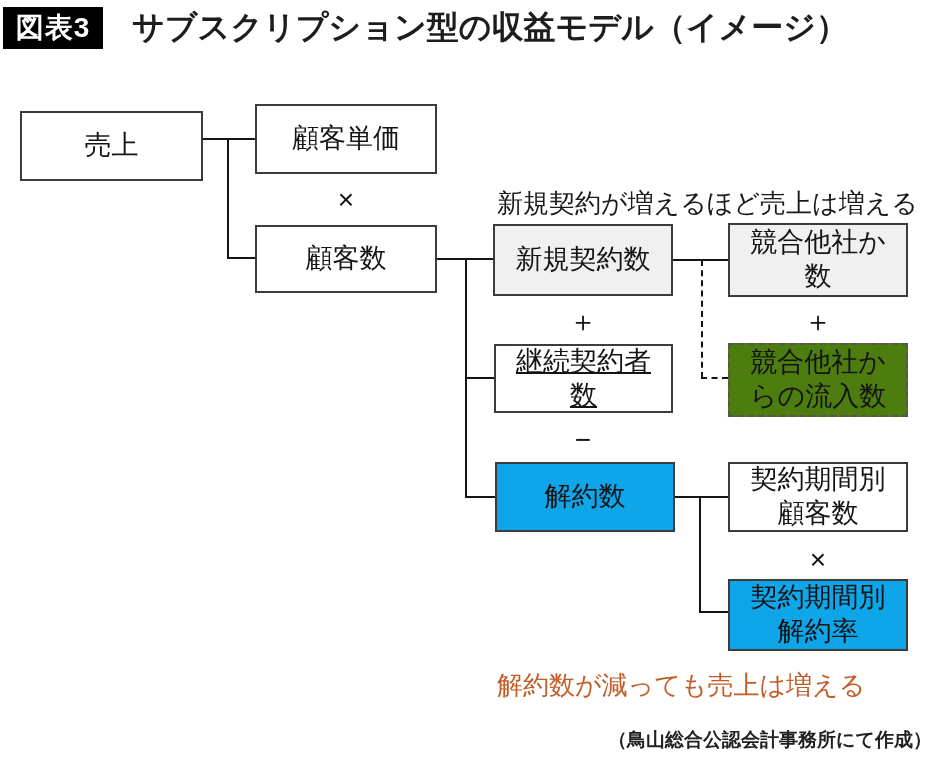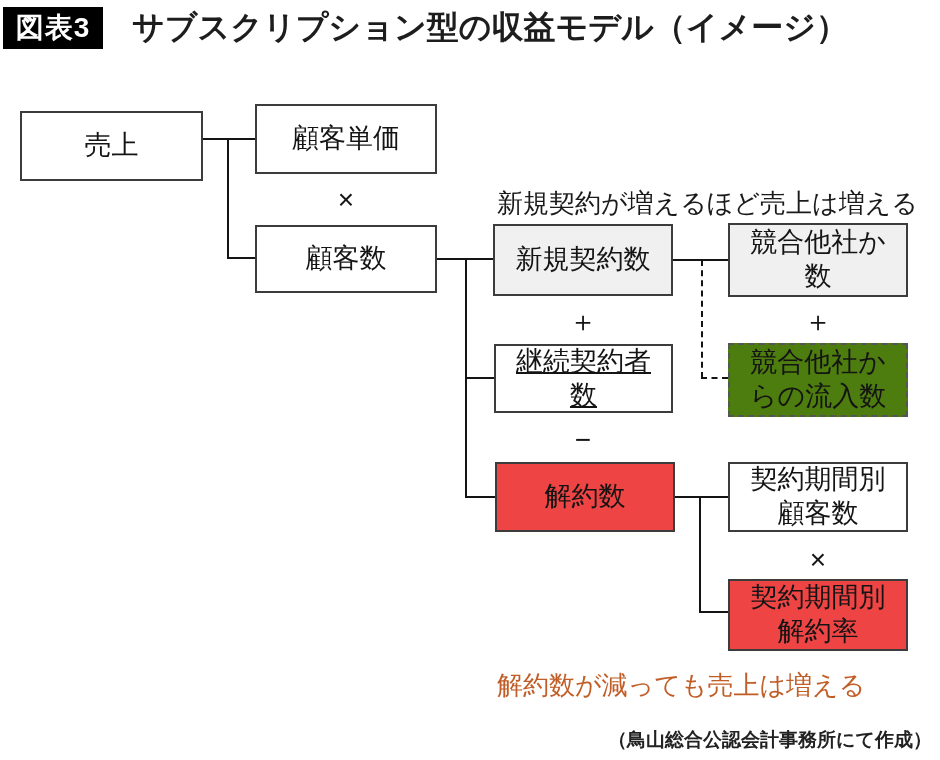--- a/index.html
+++ b/index.html
@@ -20,21 +20,21 @@
     font-size:32px;font-weight:700;color:#1d1d1d;letter-spacing:0px;margin-left:19px;
   }
   
   .box{
     position:absolute;border:2px solid #3c3c3c;background:#fff;
     display:flex;align-items:center;justify-content:center;text-align:center;
     font-size:27px;line-height:1.25;white-space:pre-line;color:#141414;
     box-sizing:border-box;
   }
   .box.gray{background:#f0f0f0;}
-  .box.tan{background:#ef4444;}
+  .box.tan{background:#0ea5e9;}
   .box.dashedbox{border:2px dashed #555;background:#4d7c0f;}
   
   .op{
     position:absolute;display:flex;align-items:center;justify-content:center;
     font-size:28px;color:#141414;font-weight:400;
   }
   
   .hline{position:absolute;height:2px;background:#141414;}
   .vline{position:absolute;width:2px;background:#141414;}
   .vdash{position:absolute;width:0;border-left:2px dashed #141414;}

